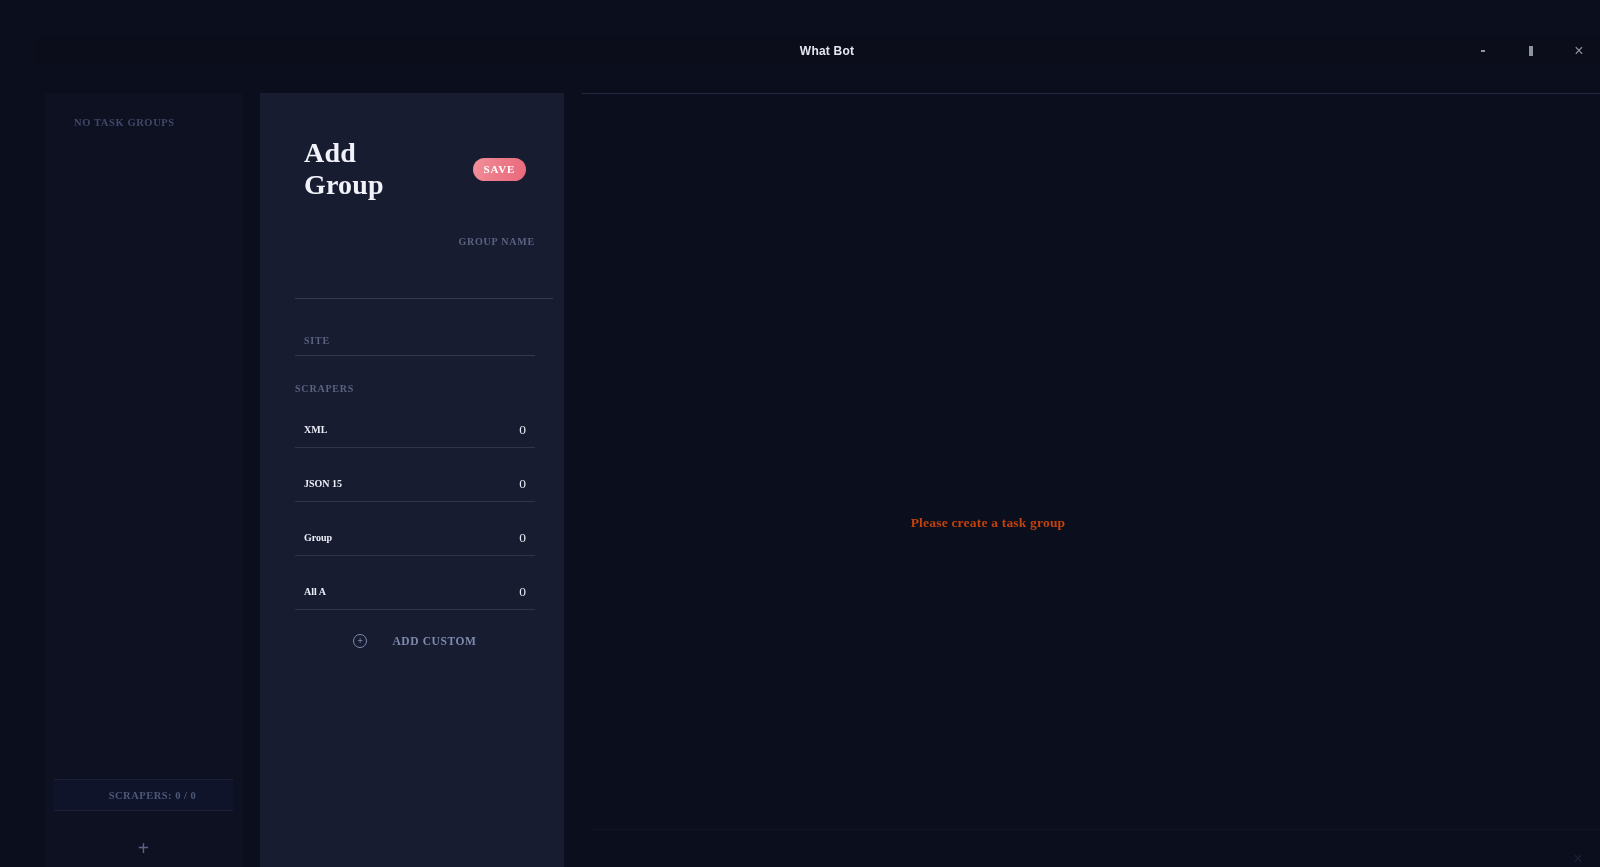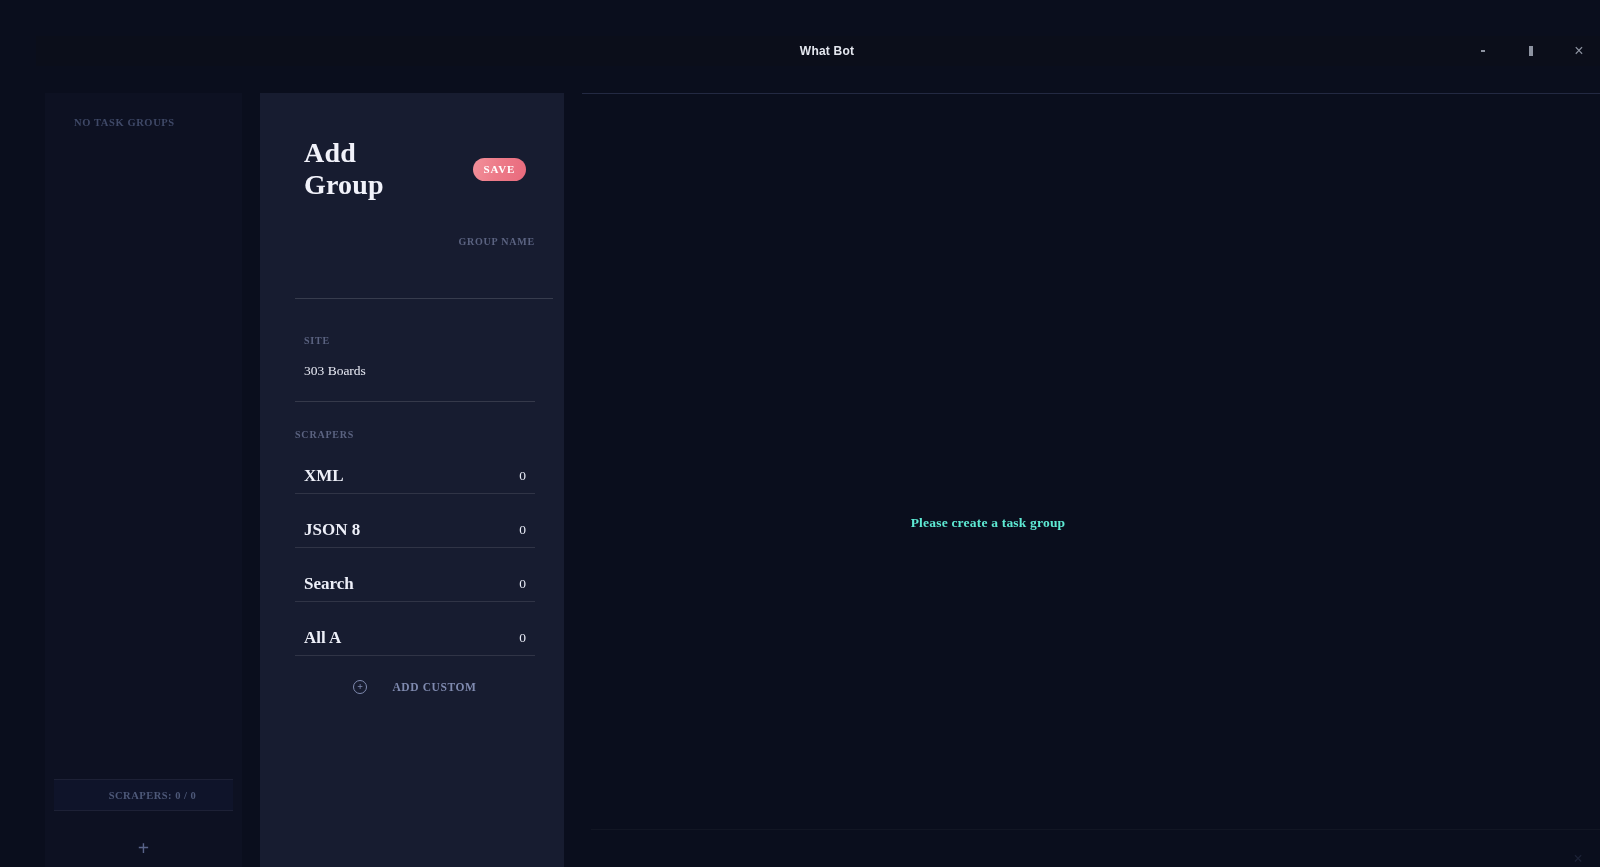--- a/index.html
+++ b/index.html
@@ -91,21 +91,21 @@
   }
   .site-field { margin-top: 18px; cursor: pointer; border-bottom: 1px solid rgba(255,255,255,0.13); }
   .site-value { padding: 8px 0 13px; color: #e9ebf5; font-size: 13.5px; font-weight: 400; }
   .scrapers-label { margin-top: 18px; }
   .scraper-row {
     height: 36px;
     display: flex; align-items: center; justify-content: space-between;
     border-bottom: 1px solid rgba(255,255,255,0.11);
     cursor: pointer;
   }
-  .s-name { color: #edeff8; font-size: 17px; font-weight: 600; }
+  .s-name { color: #edeff8; font-size: 10px; font-weight: 600; }
   .s-count { color: #e6e9f4; font-size: 13.5px; font-weight: 400; }
   .add-custom {
     margin-top: 7px; height: 30px;
     display: flex; align-items: center; justify-content: center; gap: 7px;
     color: #7f8aaf; font-size: 11.5px; font-weight: 700; letter-spacing: .6px;
     cursor: pointer;
   }
   .circle-plus {
     width: 14px; height: 14px; border-radius: 50%;
     border: 1.5px solid #7f8aaf;
@@ -115,21 +115,21 @@
 
   
   .main {
     flex: 1; position: relative;
     background: #0a0e1d;
     border-top: 1px solid #232942;
   }
   .empty-state {
     position: absolute; left: 397px; top: 420px;
     transform: translate(-50%, -50%);
-    color: #5eead4; font-size: 13.5px; font-weight: 700; letter-spacing: .2px;
+    color: #c2410c; font-size: 13.5px; font-weight: 700; letter-spacing: .2px;
     white-space: nowrap;
   }
   .main-footer {
     position: absolute; left: 0; right: 0; bottom: 0; height: 38px;
     border-top: 1px solid rgba(255,255,255,0.035);
   }
   .footer-close {
     position: absolute; right: 8px; top: 50%; transform: translateY(-50%);
     color: #1d2338; font-size: 17px; font-weight: 700; line-height: 1;
   }
@@ -174,35 +174,34 @@
       <div class="drawer-header">
         <h1 class="drawer-title">Add Group</h1>
         <button class="save-btn">SAVE</button>
       </div>
 
       <label class="field-label gname-label">GROUP NAME</label>
       <input class="text-input" type="text" value="" style="">
 
       <div class="site-field">
         <label class="field-label">SITE</label>
-        <div class="site-value">303 Boards</div>
       </div>
 
       <label class="field-label scrapers-label">SCRAPERS</label>
 
       <div class="scraper-row">
         <span class="s-name">XML</span>
         <span class="s-count">0</span>
       </div>
       <div class="scraper-row">
-        <span class="s-name">JSON 8</span>
-        <span class="s-count">0</span>
-      </div>
-      <div class="scraper-row">
-        <span class="s-name">Search</span>
+        <span class="s-name">JSON 15</span>
+        <span class="s-count">0</span>
+      </div>
+      <div class="scraper-row">
+        <span class="s-name">Group</span>
         <span class="s-count">0</span>
       </div>
       <div class="scraper-row">
         <span class="s-name">All A</span>
         <span class="s-count">0</span>
       </div>
 
       <div class="add-custom">
         <span class="circle-plus">+</span>
         <span>ADD CUSTOM</span>

